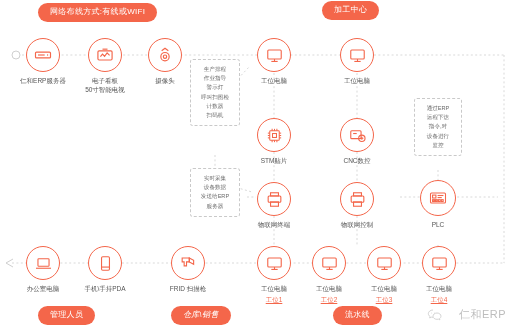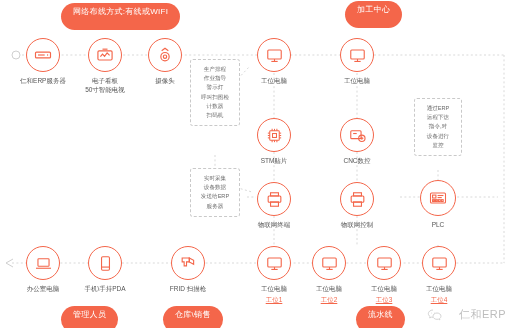--- a/index.html
+++ b/index.html
@@ -13,25 +13,24 @@
   svg.wires{position:absolute;left:0;top:0;width:514px;height:328px;}
 
   
   .pill{
     position:absolute;
     background:#f4664a;
     color:#ffffff;
     border-radius:999px;
     font-size:8px;
     line-height:1;
-    padding:5px 12px 14px;
+    padding:5px 12px 6px;
     white-space:nowrap;
     letter-spacing:.3px;
     text-align:center;
-    margin-left:23px;
   }
 
   
   .node{position:absolute;width:76px;text-align:center;}
   .circ{
     width:34px;height:34px;margin:0 auto;
     border:1.6px solid #f4664a;border-radius:50%;
     background:#ffffff;
     display:flex;align-items:center;justify-content:center;
     box-sizing:border-box;
@@ -111,21 +110,21 @@
 
     <path d="M6 263 L13 259 M6 263 L13 267" stroke="#cfcfcf" stroke-width="1" fill="none"></path>
   </svg>
 
   <div class="pill" style="left:38px;top:3px;">网络布线方式:有线或WIFI</div>
 
   <div class="pill" style="left:38px;top:306px;">管理人员</div>
 
   <div class="pill" style="left:322px;top:1px;">加工中心</div>
 
-  <div class="pill" style="left:140px;top:306px;">仓库\销售</div>
+  <div class="pill" style="left:171px;top:306px;font-style:italic;">仓库\销售</div>
 
   <div class="pill" style="left:333px;top:306px;font-family:Liberation Serif, serif;">流水线</div>
 
   <div class="node" style="left:5px;top:38px;">
     <div class="circ">
       <span>
         <svg width="20" height="20" viewBox="0 0 24 24" fill="none" stroke="#f4664a" stroke-width="1.4">
           <rect x="3" y="8.5" width="18" height="7" rx="1.2"></rect>
           <line x1="6" y1="12" x2="14" y2="12"></line>
           <circle cx="17.5" cy="12" r=".8" fill="#f4664a" stroke="none"></circle>

